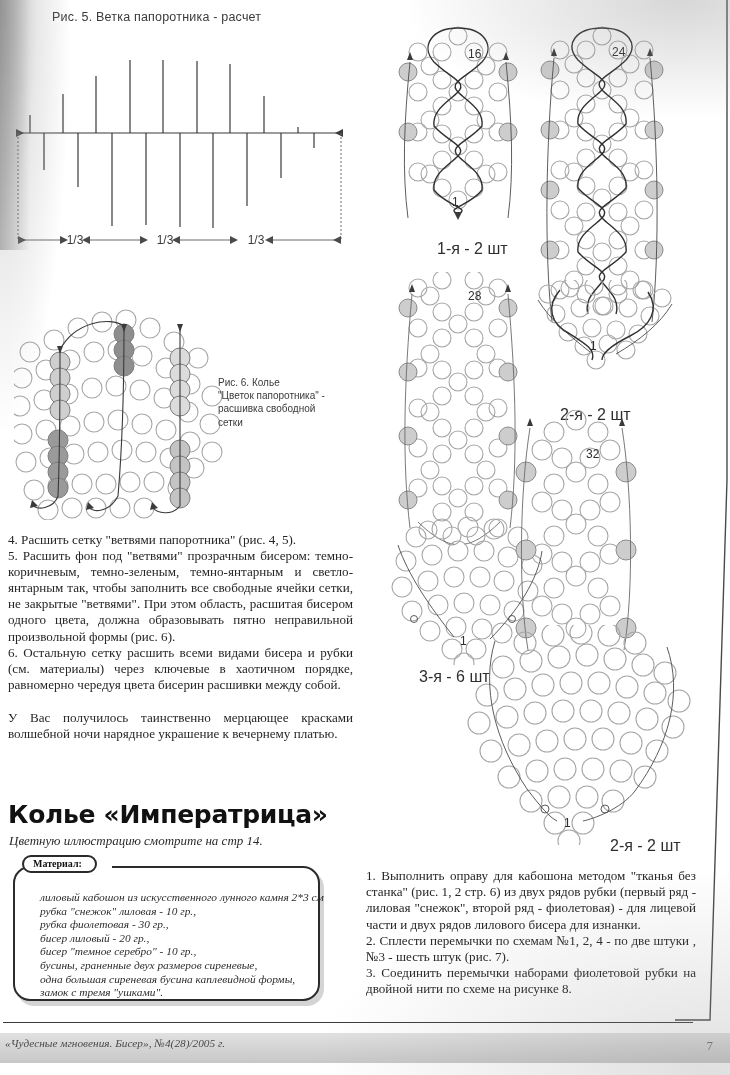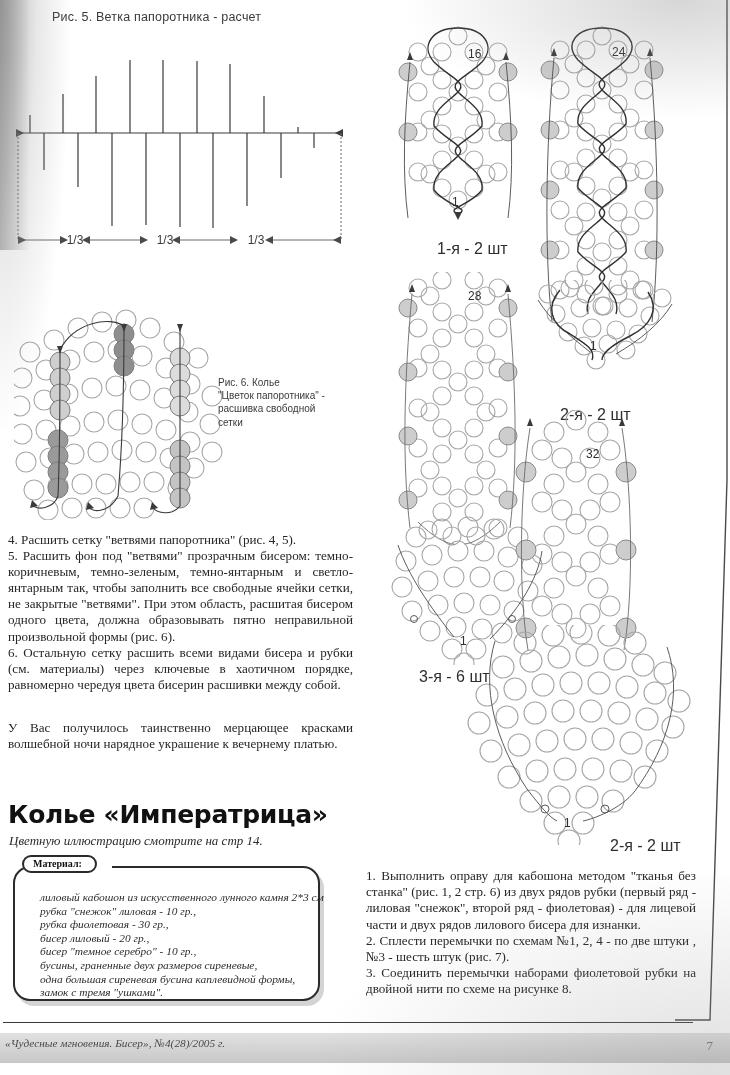--- a/index.html
+++ b/index.html
@@ -54,21 +54,21 @@
   }
   .fig6{position:absolute;left:14px;top:300px;width:210px;height:220px;}
   
   .lcol{
     position:absolute;left:8px;top:532px;width:345px;
     font-family:"Liberation Serif", serif;
     font-size:13.1px;line-height:16.1px;color:#262626;
     text-align:justify;
   }
   .lcol p{margin:0;}
-  .lcol p.gap{margin-top:27px;}
+  .lcol p.gap{margin-top:17px;}
   
   .title{
     position:absolute;left:8px;top:800px;
     font-family:"DejaVu Sans", sans-serif;
     font-weight:bold;font-size:25px;letter-spacing:-.3px;color:#111;
   }
   .subtitle{
     position:absolute;left:9px;top:833px;
     font-family:"Liberation Serif", serif;
     font-style:italic;font-size:13px;color:#2b2b2b;

